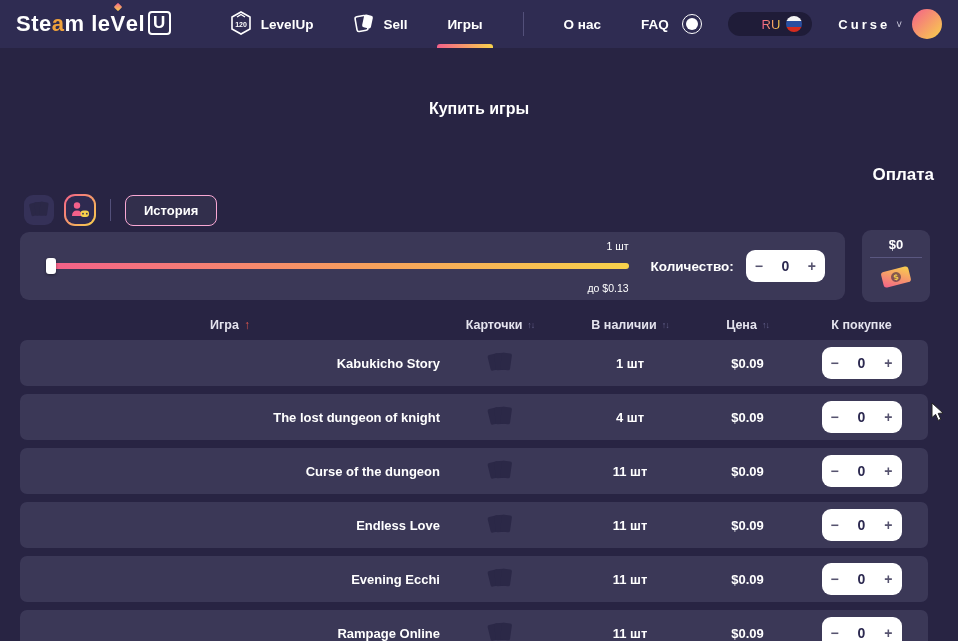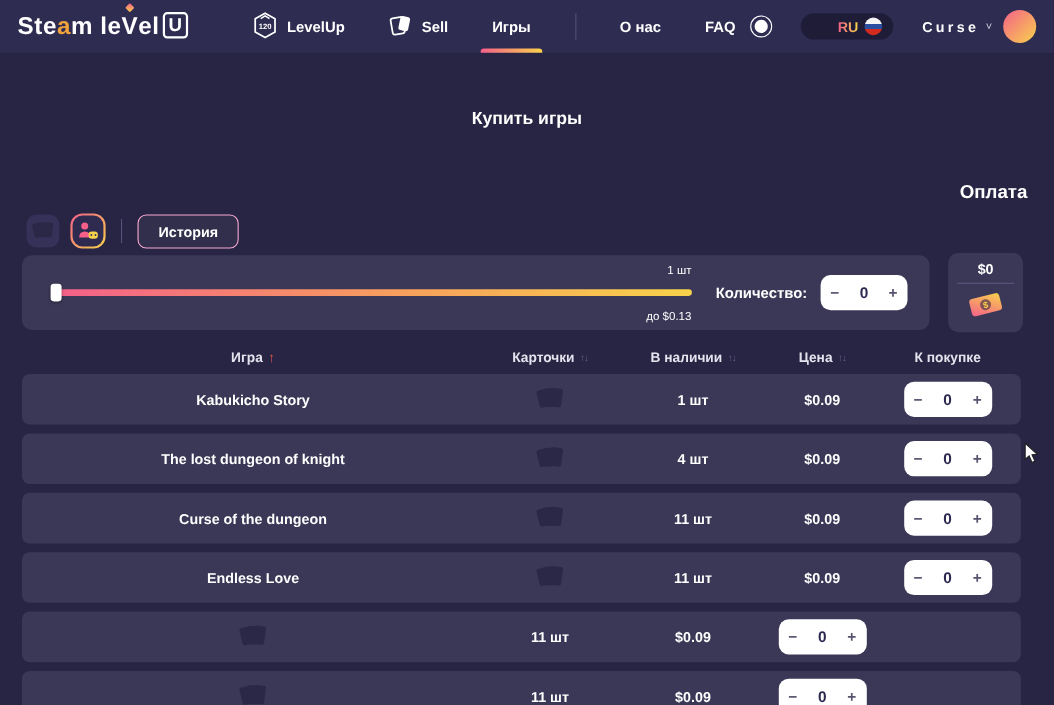--- a/index.html
+++ b/index.html
@@ -43,21 +43,21 @@
   .nav-divider { width:1px; height:24px; background:#53507a; }
   .header-right { margin-left:auto; display:flex; align-items:center; gap:26px; }
   .theme-toggle { width:20px; height:20px; border:1.5px solid #fff; border-radius:50%;
     display:flex; align-items:center; justify-content:center; cursor:pointer; }
   .theme-toggle::after { content:""; width:12px; height:12px; border-radius:50%; background:#fff; }
   .lang-pill {
     background:#1f1c38; border-radius:14px; padding:4px 10px;
     display:flex; align-items:center; gap:6px; cursor:pointer;
   }
   .lang-code {
-    font-size:13px; font-weight:bold;
+    font-size:13px; font-weight:normal;
     background:linear-gradient(90deg,#f4608a,#f8d24b);
     -webkit-background-clip:text; background-clip:text; color:transparent;margin-left:24px;
   }
   .flag { width:16px; height:16px; border-radius:50%;
     background:linear-gradient(180deg,#f5f5f5 0 34%, #2a4fa0 34% 67%, #d52b1e 67% 100%); }
   .user-menu { display:flex; align-items:center; gap:10px; cursor:pointer; }
   .user-name { font-size:13px; font-weight:600; letter-spacing:3px; }
   .user-caret { font-size:10px; color:#cfcde0; margin-left:-4px; }
   .avatar { width:30px; height:30px; border-radius:50%; padding:2px;
     background:linear-gradient(135deg,#f4608a,#f8d24b); }
@@ -112,21 +112,21 @@
     font-size:12.5px; font-weight:600; color:#e4e3ee; }
   .th { display:flex; align-items:center; justify-content:center; gap:5px; cursor:pointer; }
   .th.no-sort { cursor:default; }
   .sort-up { color:#e2574c; font-size:12px; }
   .sort-both { color:#63608a; font-size:9px; letter-spacing:-1px; }
 
   .rows { position:absolute; top:340px; left:20px; width:908px;
     display:flex; flex-direction:column; gap:8px; }
   .row { height:46px; background:#3b3857; border-radius:7px; }
   .cell { font-size:13px; font-weight:600; }
-  .cell.name { text-align:center; }
+  .cell.name { text-align:right; }
   .cell.center { display:flex; align-items:center; justify-content:center; }
 
   
   .cursor { position:absolute; left:931px; top:402px; z-index:20; pointer-events:none; }
 </style>
 </head>
 <body>
 
 <div class="page">
 
@@ -352,20 +352,21 @@
       <div class="cell center">
         <div class="stepper">
           <button class="step-btn">−</button>
           <span class="step-val">0</span>
           <button class="step-btn">+</button>
         </div>
       </div>
     </div>
 
     <div class="row tbl-grid">
+      <div class="cell name">Evening Ecchi</div>
       <div class="cell center">
         <svg width="30" height="24" viewBox="0 0 30 24">
           <g fill="#2b2847">
             <rect x="4" y="3" width="11" height="16" rx="2" transform="rotate(-14 9.5 11)"></rect>
             <rect x="10" y="2" width="11" height="17" rx="2" transform="rotate(-4 15.5 10.5)"></rect>
             <rect x="16" y="2" width="10" height="17" rx="2" transform="rotate(8 21 10.5)"></rect>
           </g>
         </svg>
       </div>
       <div class="cell center">11 шт</div>
@@ -373,20 +374,21 @@
       <div class="cell center">
         <div class="stepper">
           <button class="step-btn">−</button>
           <span class="step-val">0</span>
           <button class="step-btn">+</button>
         </div>
       </div>
     </div>
 
     <div class="row tbl-grid">
+      <div class="cell name">Rampage Online</div>
       <div class="cell center">
         <svg width="30" height="24" viewBox="0 0 30 24">
           <g fill="#2b2847">
             <rect x="4" y="3" width="11" height="16" rx="2" transform="rotate(-14 9.5 11)"></rect>
             <rect x="10" y="2" width="11" height="17" rx="2" transform="rotate(-4 15.5 10.5)"></rect>
             <rect x="16" y="2" width="10" height="17" rx="2" transform="rotate(8 21 10.5)"></rect>
           </g>
         </svg>
       </div>
       <div class="cell center">11 шт</div>

